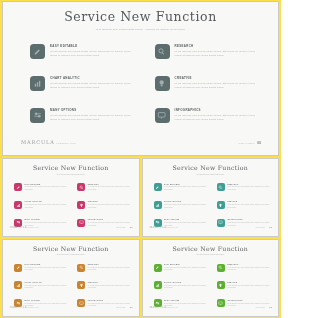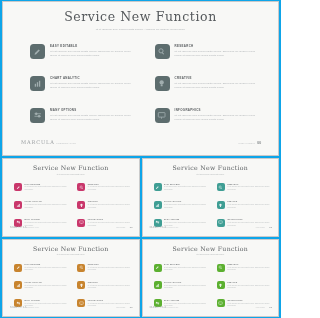--- a/index.html
+++ b/index.html
@@ -9,21 +9,21 @@
     width: 281px;
     height: 318px;
     overflow: hidden;
     font-family: "Liberation Sans", sans-serif;
   }
 
   #stage {
     position: relative;
     width: 281px;
     height: 318px;
-    background: #0ea5e9;
+    background: #fde047;
   }
 
   
   .main-slide {
     position: absolute;
     left: 2px;
     top: 1px;
     width: 277px;
     height: 155px;
     background: #f8f8f6;

